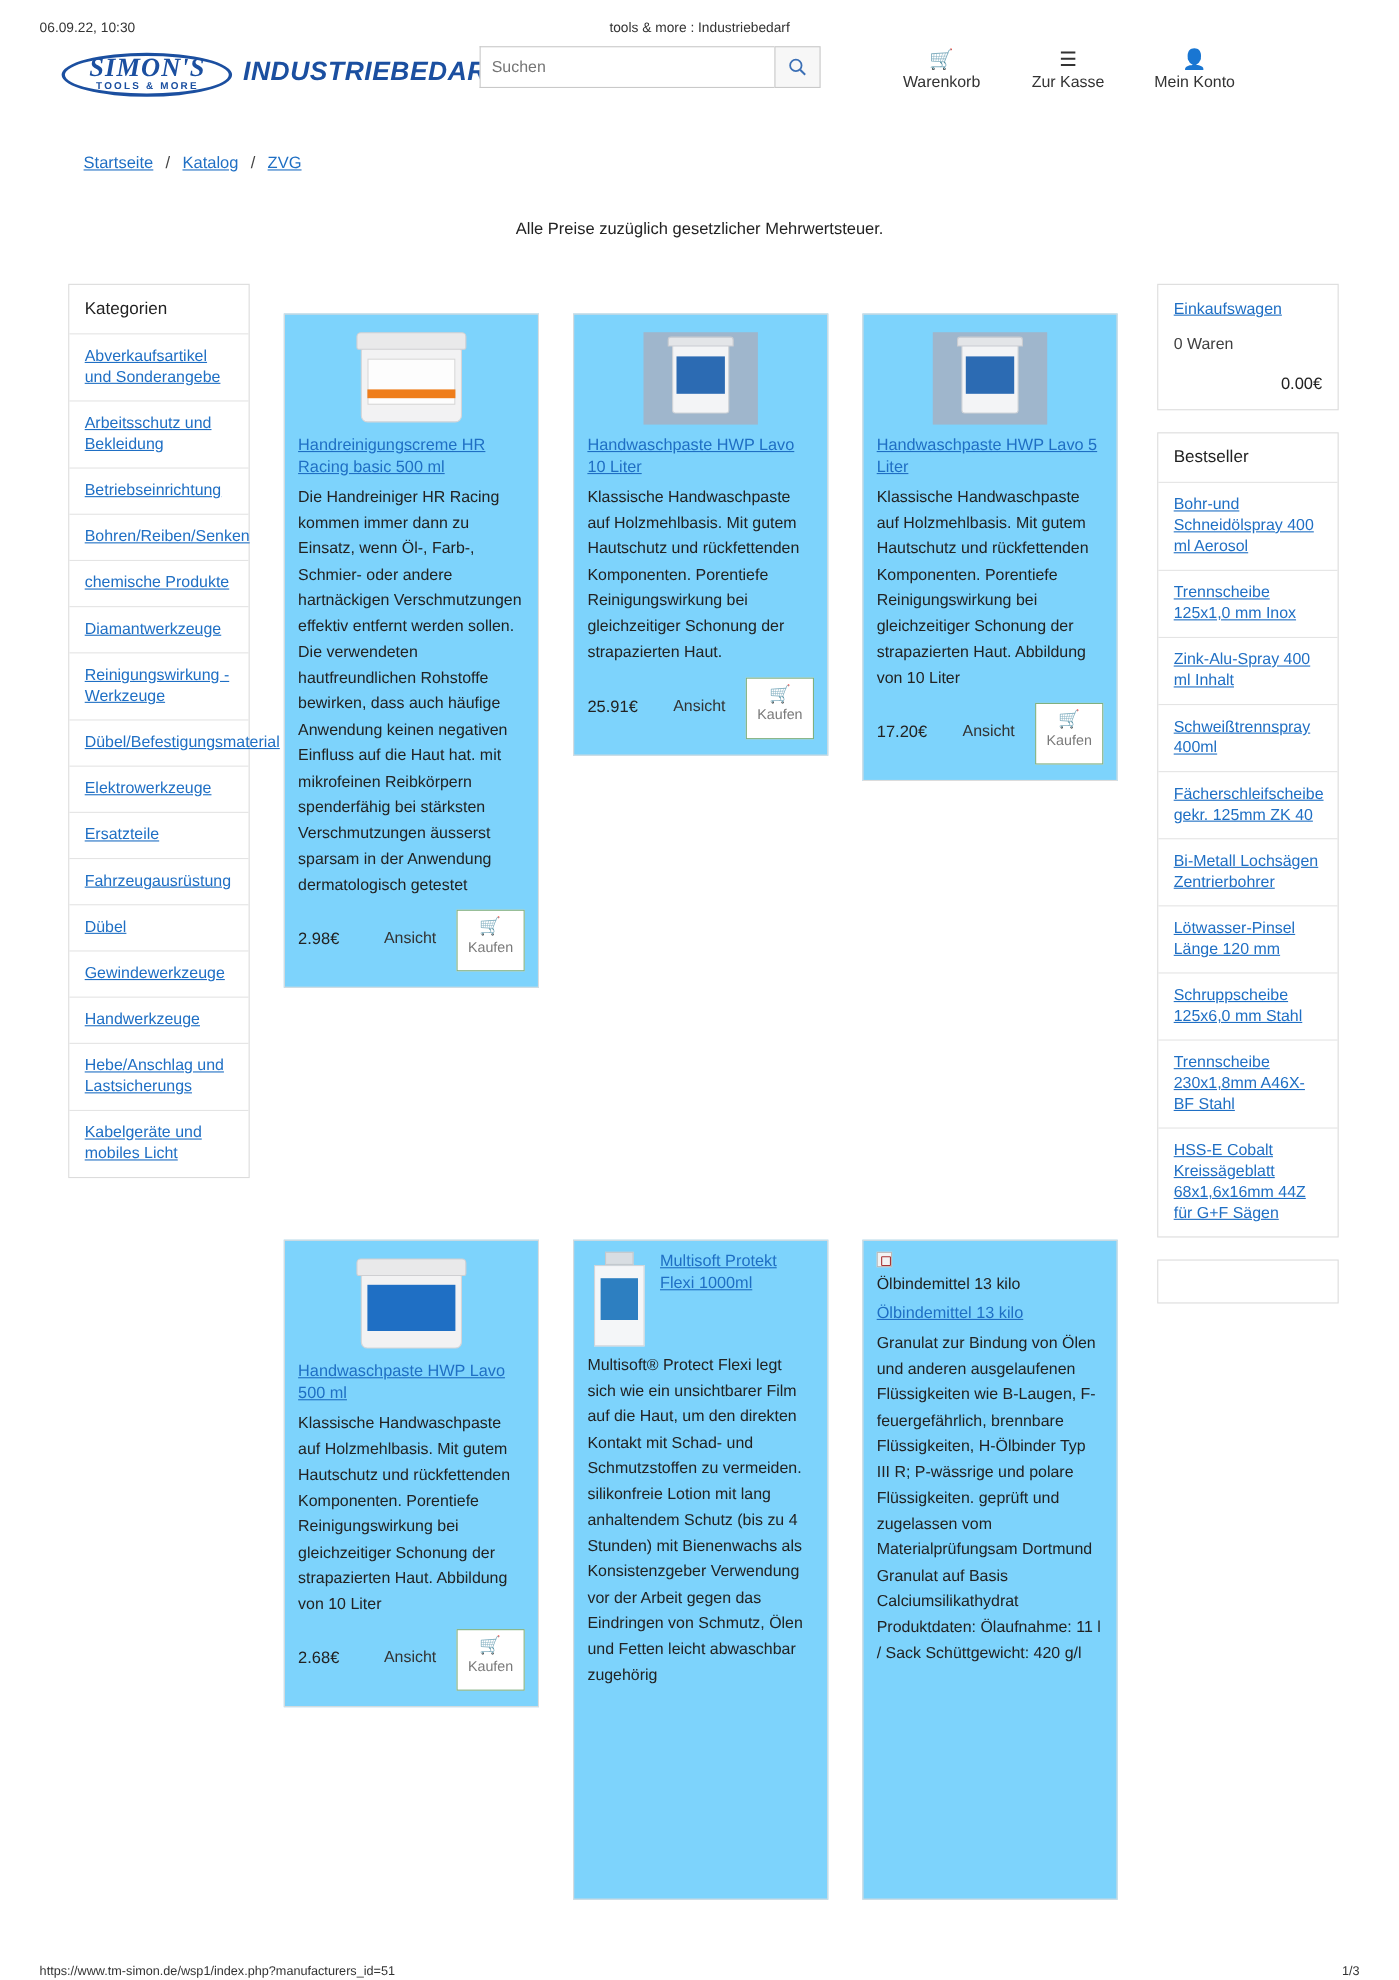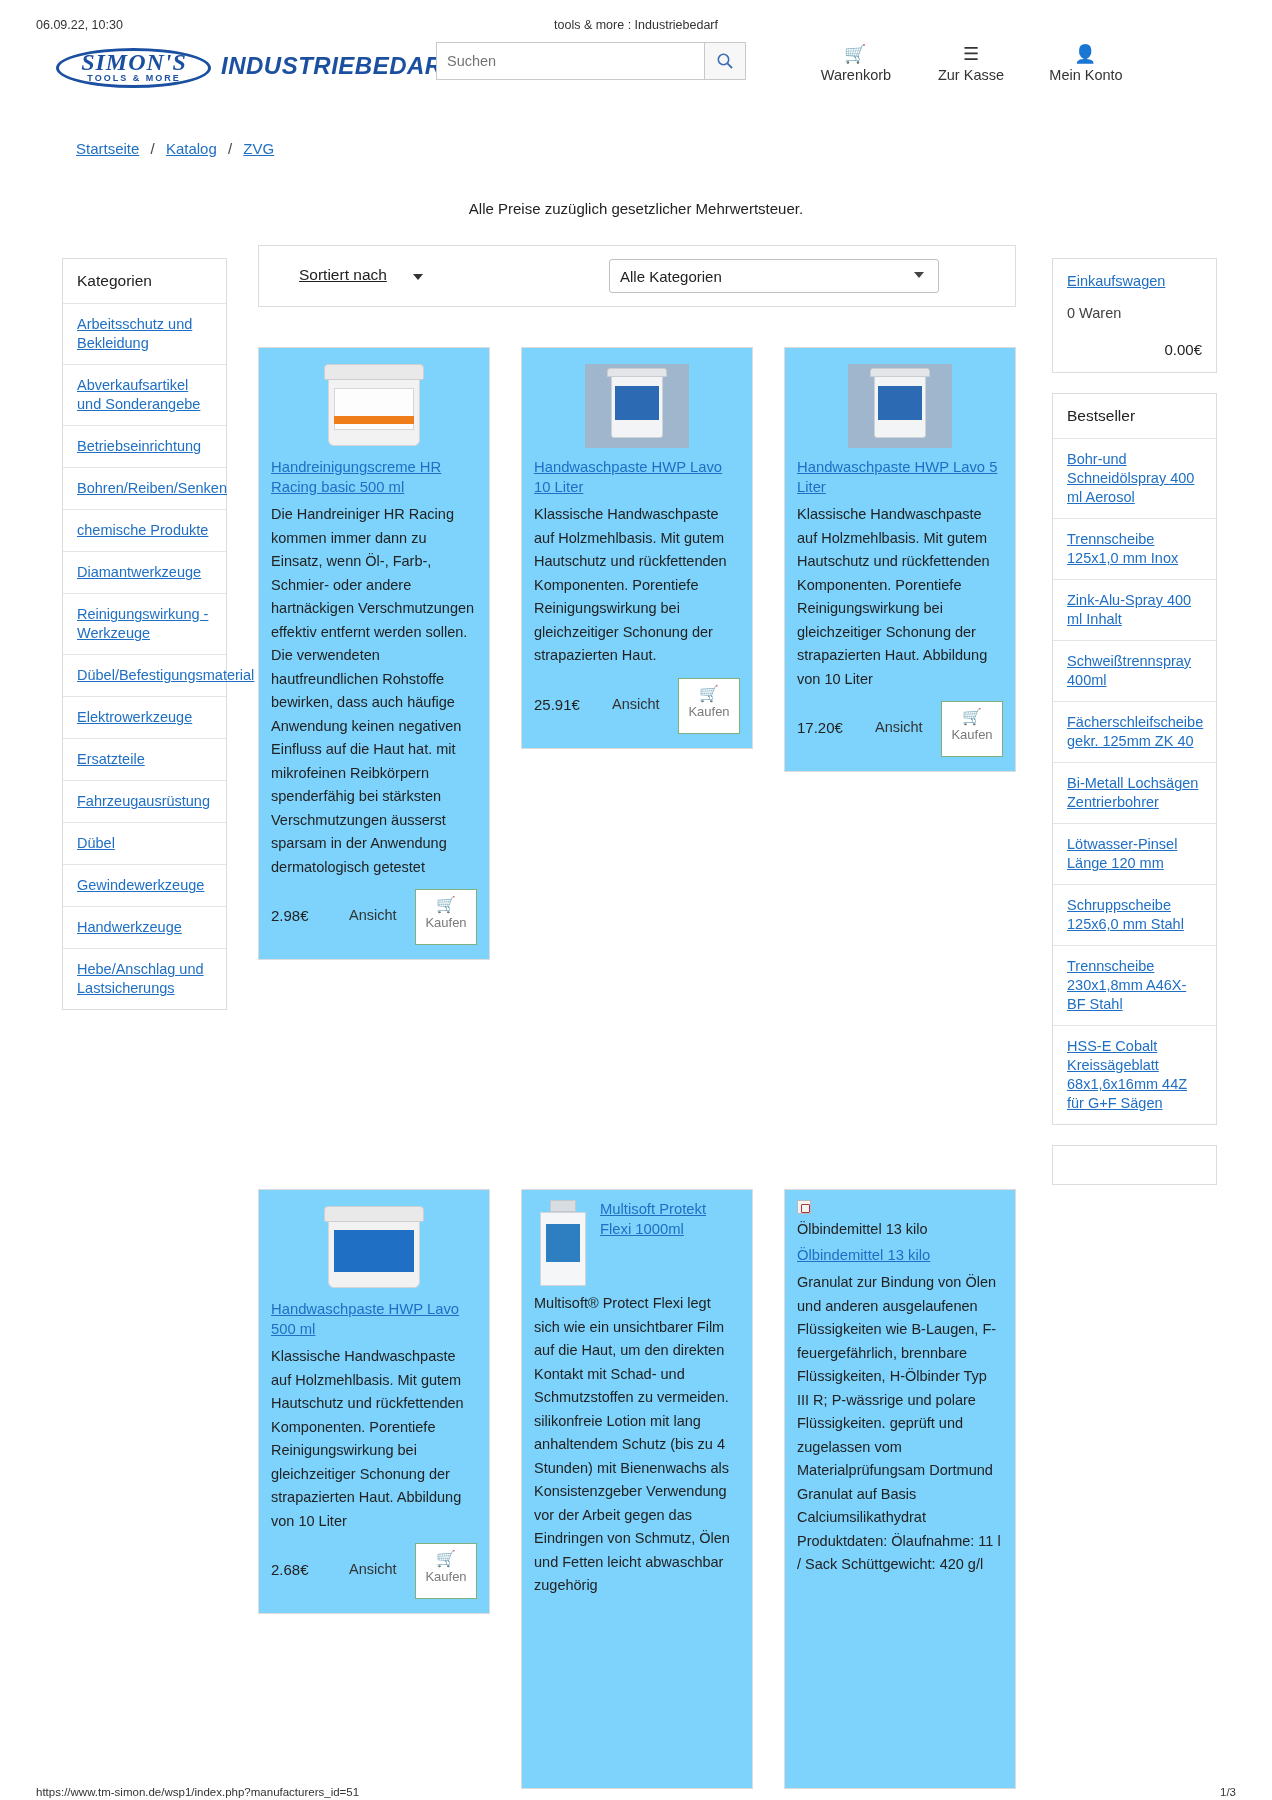--- a/index.html
+++ b/index.html
@@ -270,26 +270,26 @@
     <a href="#">ZVG</a>
   </div>
 
   <div class="taxnote">Alle Preise zuzüglich gesetzlicher Mehrwertsteuer.</div>
 
   <div class="col-left">
     <div class="panel">
       <div class="panel-title">Kategorien</div>
       <ul class="panel-list">
         <li>
+            <a href="#">Abverkaufsartikel und Sonderangebe</a>
+          </li>
+        <li>
             <a href="#">Arbeitsschutz und Bekleidung</a>
           </li>
         <li>
-            <a href="#">Abverkaufsartikel und Sonderangebe</a>
-          </li>
-        <li>
             <a href="#">Betriebseinrichtung</a>
           </li>
         <li>
             <a href="#">Bohren/Reiben/Senken</a>
           </li>
         <li>
             <a href="#">chemische Produkte</a>
           </li>
         <li>
             <a href="#">Diamantwerkzeuge</a>
@@ -314,33 +314,28 @@
           </li>
         <li>
             <a href="#">Gewindewerkzeuge</a>
           </li>
         <li>
             <a href="#">Handwerkzeuge</a>
           </li>
         <li>
             <a href="#">Hebe/Anschlag und Lastsicherungs</a>
           </li>
+        <li>
+            <a href="#">Kabelgeräte und mobiles Licht</a>
+          </li>
       </ul>
     </div>
   </div>
 
   <div class="col-main">
-    <div class="sortbar">
-      <span class="sort-label">Sortiert nach</span>
-      <span class="sort-caret"></span>
-      <select class="cat-select">
-        <option>Alle Kategorien</option>
-      </select>
-      <span class="sel-caret"></span>
-    </div>
 
     <div class="grid" style="height:1480px;">
 
       <div class="card" style="left:0px; top:20px;">
         <div class="card-img-wrap">
           <div class="jar">
             <div class="jar-body"></div>
             <div class="jar-lid"></div>
             <div class="jar-label white"></div>
             <div class="jar-stripe"></div>

